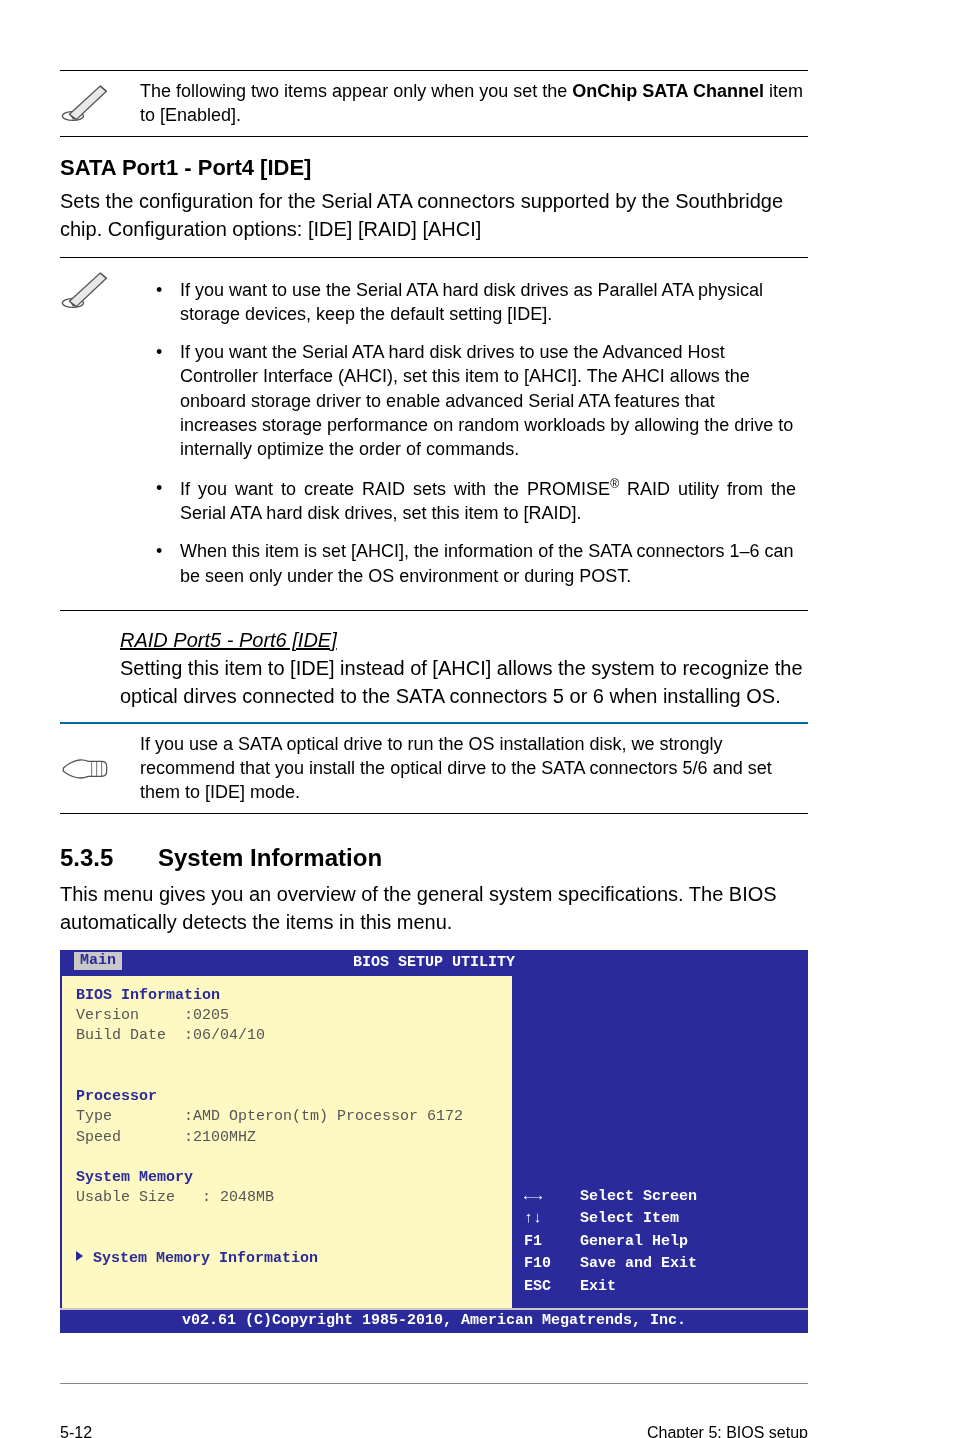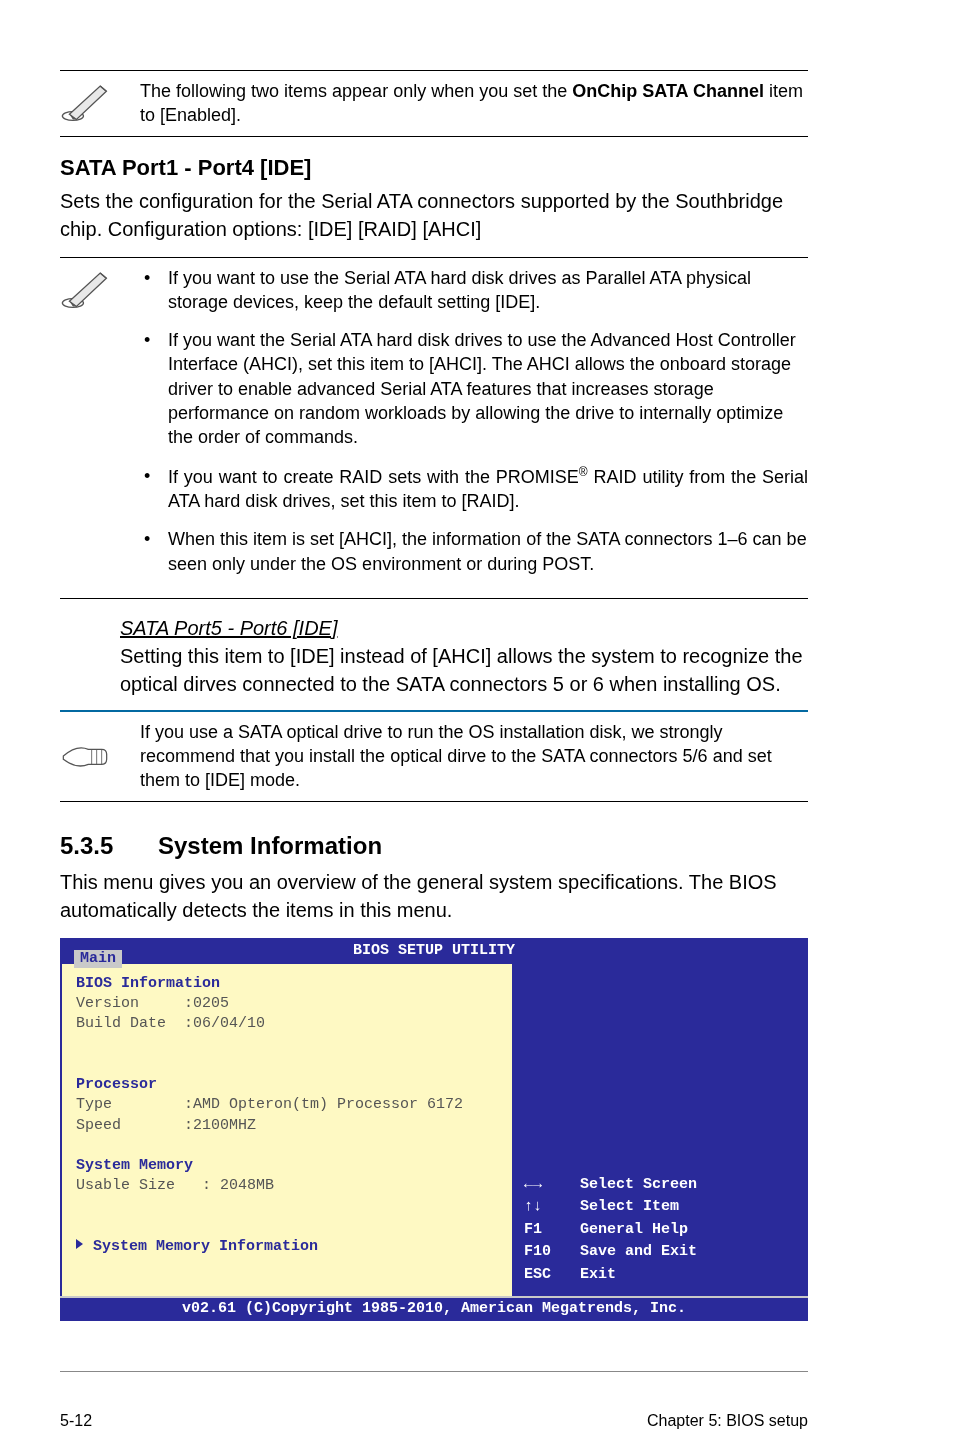--- a/index.html
+++ b/index.html
@@ -50,21 +50,21 @@
     margin: 10px 0 6px 0;
   }
   .body-text {
     font-size: 20px;
     line-height: 1.4;
     margin: 4px 0 14px 0;
   }
   .bullets {
     list-style: none;
     padding: 0;
-    margin: 0;
+    margin: 12px;
   }
   .bullets li {
     position: relative;
     padding-left: 28px;
     font-size: 18px;
     line-height: 1.35;
     margin-bottom: 14px;
   }
   .bullets li::before {
     content: "•";
@@ -111,21 +111,21 @@
     font-weight: bold;
     padding: 2px 8px;
     text-align: center;
     position: relative;
     height: 22px;
     line-height: 22px;
   }
   .bios-tab {
     position: absolute;
     left: 14px;
-    top: 12px;
+    top: 2px;
     background: #c9c9c9;
     color: #2a2a9a;
     font-weight: bold;
     padding: 0 6px;
     height: 18px;
     line-height: 18px;
   }
   .bios-body {
     display: flex;
     border-left: 2px solid #2a2a9a;
@@ -232,21 +232,21 @@
         <li>If you want to use the Serial ATA hard disk drives as Parallel ATA physical storage devices, keep the default setting [IDE].</li>
         <li>If you want the Serial ATA hard disk drives to use the Advanced Host Controller Interface (AHCI), set this item to [AHCI]. The AHCI allows the onboard storage driver to enable advanced Serial ATA features that increases storage performance on random workloads by allowing the drive to internally optimize the order of commands.</li>
         <li style="text-align:justify;">
           <span>If you want to create RAID sets with the PROMISE</span><span class="sup">®</span><span> RAID utility from the Serial ATA hard disk drives, set this item to [RAID].</span>
         </li>
         <li>When this item is set [AHCI], the information of the SATA connectors 1–6 can be seen only under the OS environment or during POST.</li>
       </ul>
     </div>
   </div>
 
-  <div class="ital-underline">SATA Port5 - Port6 [IDE]</div>
+  <div class="ital-underline">RAID Port5 - Port6 [IDE]</div>
   <div class="sub-para">Setting this item to [IDE] instead of [AHCI] allows the system to recognize the optical dirves connected to the SATA connectors 5 or 6 when installing OS.</div>
 
   <div class="note-box pointer">
     <div class="note-icon-col">
       <svg class="hand-svg" viewBox="0 0 60 40">
         <path d="M4 20 Q20 6 34 12 L50 12 Q56 12 56 18 L56 24 Q56 30 50 30 L34 30 Q20 36 4 24 Z" fill="none" stroke="#555" stroke-width="1.5"></path>
         <line x1="38" y1="12" x2="38" y2="30" stroke="#555" stroke-width="1"></line>
         <line x1="44" y1="12" x2="44" y2="30" stroke="#555" stroke-width="1"></line>
         <line x1="50" y1="12" x2="50" y2="30" stroke="#555" stroke-width="1"></line>
       </svg>

